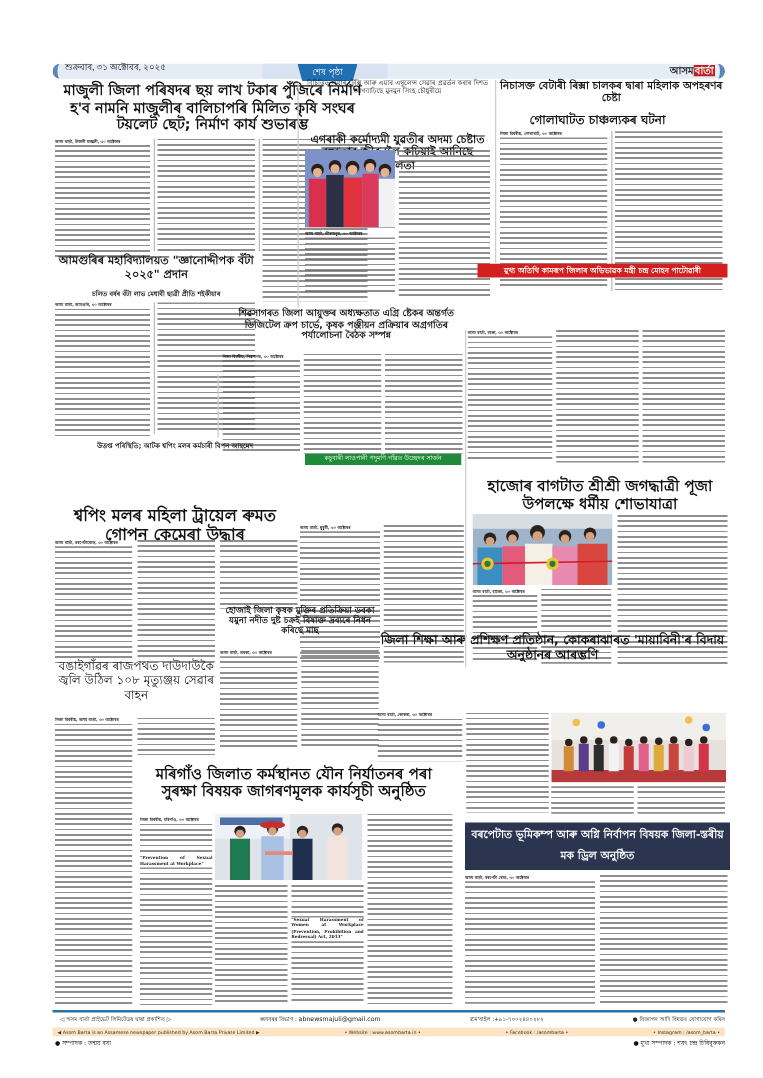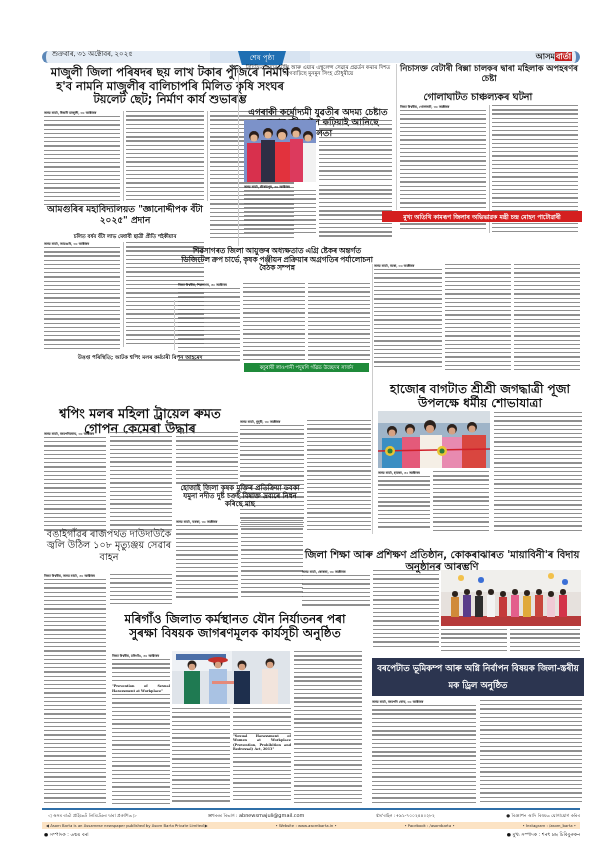--- a/index.html
+++ b/index.html
@@ -90,21 +90,21 @@
   <div class="abs hl" style="left:389px;top:91px;width:178px;font-size:9.6px;">গোলাঘাটত চাঞ্চল্যকৰ ঘটনা</div>
   <div class="abs txt" style="left:400px;top:105px;width:86px;height:128px;"><span style="font-weight:bold;color:#111;">নিজা বিশ্বৰীয়, গোলাঘাট, ৩০ অক্টোবৰ</span><div class="lines" style="height:122px;margin-top:1px;"></div></div>
   <div class="abs vr" style="left:489px;top:105px;height:128px;"></div>
   <div class="abs lines" style="left:492px;top:105px;width:86px;height:128px;"></div>
 
   <div class="abs red-banner" style="left:382px;top:211px;width:200px;height:11px;line-height:11px;">মুখ্য অতিথি কামৰূপ জিলাৰ অভিভাৱক মন্ত্ৰী চন্দ্ৰ মোহন পাটোৱাৰী</div>
   <div class="abs txt" style="left:374px;top:264px;width:68px;height:106px;"><span style="font-weight:bold;color:#111;">অসম বাৰ্তা, বকো, ৩০ অক্টোবৰ</span><div class="lines" style="height:100px;margin-top:1px;"></div></div>
   <div class="abs lines" style="left:445px;top:264px;width:66px;height:106px;"></div>
   <div class="abs lines" style="left:514px;top:264px;width:66px;height:106px;"></div>
 
-  <div class="abs hl" style="left:180px;top:247px;width:194px;font-size:7.4px;font-family:Liberation Serif, serif;">শিৱসাগৰত জিলা আয়ুক্তৰ অধ্যক্ষতাত এগ্ৰি ষ্টেকৰ অন্তৰ্গত ডিজিটেল ক্ৰপ চাৰ্ভে, কৃষক পঞ্জীয়ন প্ৰক্ৰিয়াৰ অগ্ৰগতিৰ পৰ্যালোচনা বৈঠক সম্পন্ন</div>
+  <div class="abs hl" style="left:180px;top:247px;width:194px;font-size:7.4px;">শিৱসাগৰত জিলা আয়ুক্তৰ অধ্যক্ষতাত এগ্ৰি ষ্টেকৰ অন্তৰ্গত ডিজিটেল ক্ৰপ চাৰ্ভে, কৃষক পঞ্জীয়ন প্ৰক্ৰিয়াৰ অগ্ৰগতিৰ পৰ্যালোচনা বৈঠক সম্পন্ন</div>
   <div class="abs txt" style="left:178px;top:283px;width:62px;height:80px;"><span style="font-weight:bold;color:#111;">নিজা বিশ্বৰীয়, শিৱসাগৰ, ৩০ অক্টোবৰ</span><div class="lines" style="height:74px;margin-top:1px;"></div></div>
   <div class="abs lines" style="left:243px;top:283px;width:62px;height:80px;"></div>
   <div class="abs lines" style="left:308px;top:283px;width:62px;height:80px;"></div>
 
   <div class="abs green-banner" style="left:244px;top:363px;width:125px;height:9px;line-height:9px;">কচুবাৰী লাওপানী পদুমণি গাঁৱত উচ্ছেদৰ সাৰ্জন</div>
   <div class="abs txt" style="left:240px;top:420px;width:64px;height:110px;"><span style="font-weight:bold;color:#111;">অসম বাৰ্তা, ধুবুৰী, ৩০ অক্টোবৰ</span><div class="lines" style="height:104px;margin-top:1px;"></div></div>
   <div class="abs lines" style="left:307px;top:420px;width:64px;height:110px;"></div>
 
   <div class="abs hl" style="left:44px;top:354px;width:192px;font-size:5.4px;">উত্তপ্ত পৰিস্থিতি; আটক শ্বপিং মলৰ কৰ্মচাৰী বিপন আহমেদ</div>
   <div class="abs hl" style="left:44px;top:366px;width:192px;font-size:13px;margin-top:40px;">শ্বপিং মলৰ মহিলা ট্ৰায়েল ৰুমত গোপন কেমেৰা উদ্ধাৰ</div>
@@ -148,21 +148,21 @@
       <circle cx="12" cy="40" r="5" fill="#e8c534"></circle>
         <circle cx="12" cy="40" r="2.5" fill="#2d7a3a"></circle>
       <circle cx="64" cy="40" r="5" fill="#e8c534"></circle>
         <circle cx="64" cy="40" r="2.5" fill="#2d7a3a"></circle>
     </svg>
   </div>
   <div class="abs lines" style="left:494px;top:412px;width:88px;height:120px;"></div>
   <div class="abs txt" style="left:378px;top:471px;width:52px;height:60px;"><span style="font-weight:bold;color:#111;">অসম বাৰ্তা, হাজো, ৩০ অক্টোবৰ</span><div class="lines" style="height:54px;margin-top:1px;"></div></div>
   <div class="abs lines" style="left:433px;top:471px;width:56px;height:60px;"></div>
 
-  <div class="abs hl" style="left:300px;top:549px;width:284px;font-size:10px;text-align:center;">জিলা শিক্ষা আৰু প্ৰশিক্ষণ প্ৰতিষ্ঠান, কোকৰাঝাৰত 'মায়াবিনী'ৰ বিদায় অনুষ্ঠানৰ আৰম্ভণি</div>
+  <div class="abs hl" style="left:300px;top:507px;width:284px;font-size:10px;text-align:center;">জিলা শিক্ষা আৰু প্ৰশিক্ষণ প্ৰতিষ্ঠান, কোকৰাঝাৰত 'মায়াবিনী'ৰ বিদায় অনুষ্ঠানৰ আৰম্ভণি</div>
   <div class="abs txt" style="left:302px;top:570px;width:68px;height:40px;"><span style="font-weight:bold;color:#111;">অসম বাৰ্তা, কোকৰা, ৩০ অক্টোবৰ</span><div class="lines" style="height:34px;margin-top:1px;"></div></div>
   <div class="abs lines" style="left:373px;top:570px;width:66px;height:80px;"></div>
   <div class="abs photo" style="left:441px;top:570px;width:140px;height:56px;">
     <svg width="140" height="56" viewBox="0 0 140 56">
       <rect width="140" height="56" fill="#e6e1dd"></rect>
       <rect y="0" width="140" height="22" fill="#f0efec"></rect>
       <g fill="#f2c14b">
           <circle cx="20" cy="8" r="3"></circle>
           <circle cx="110" cy="6" r="3"></circle>
         </g>

